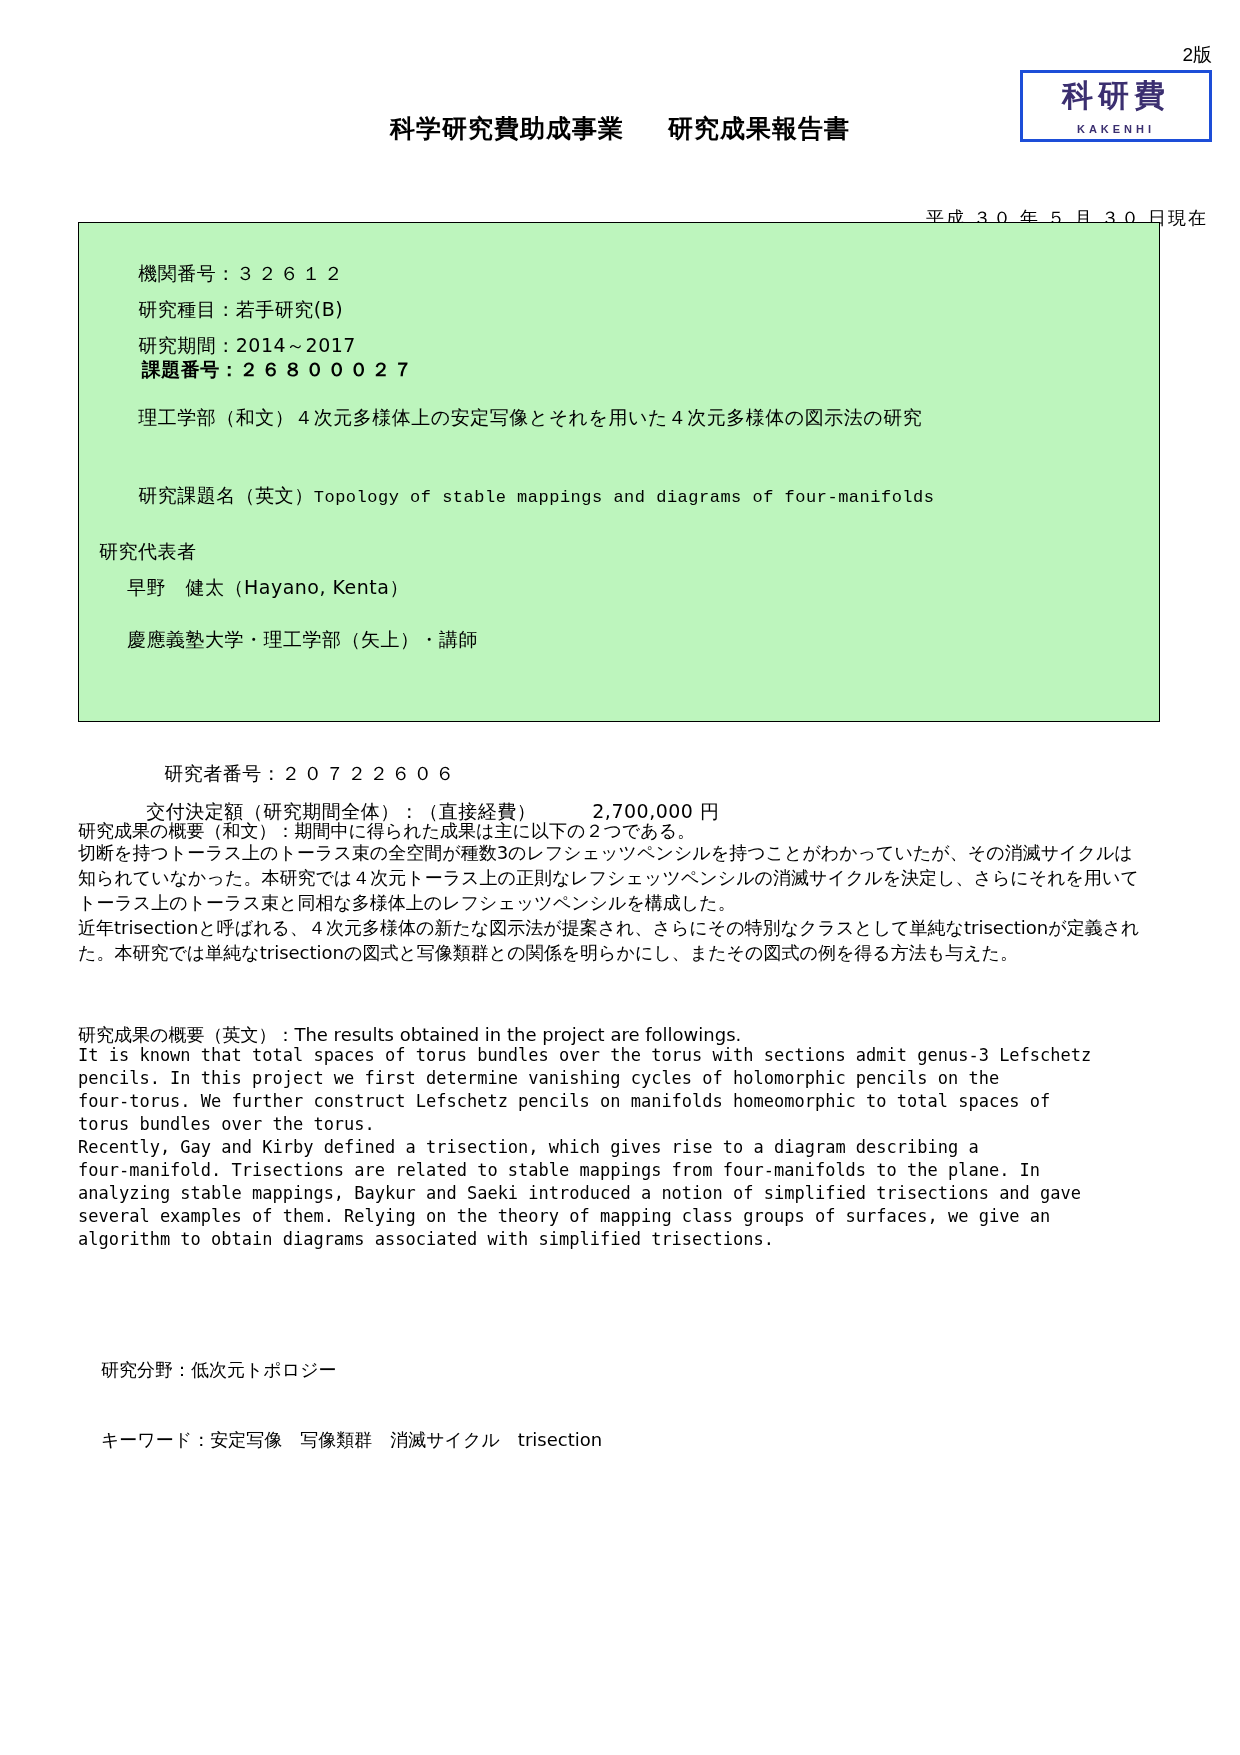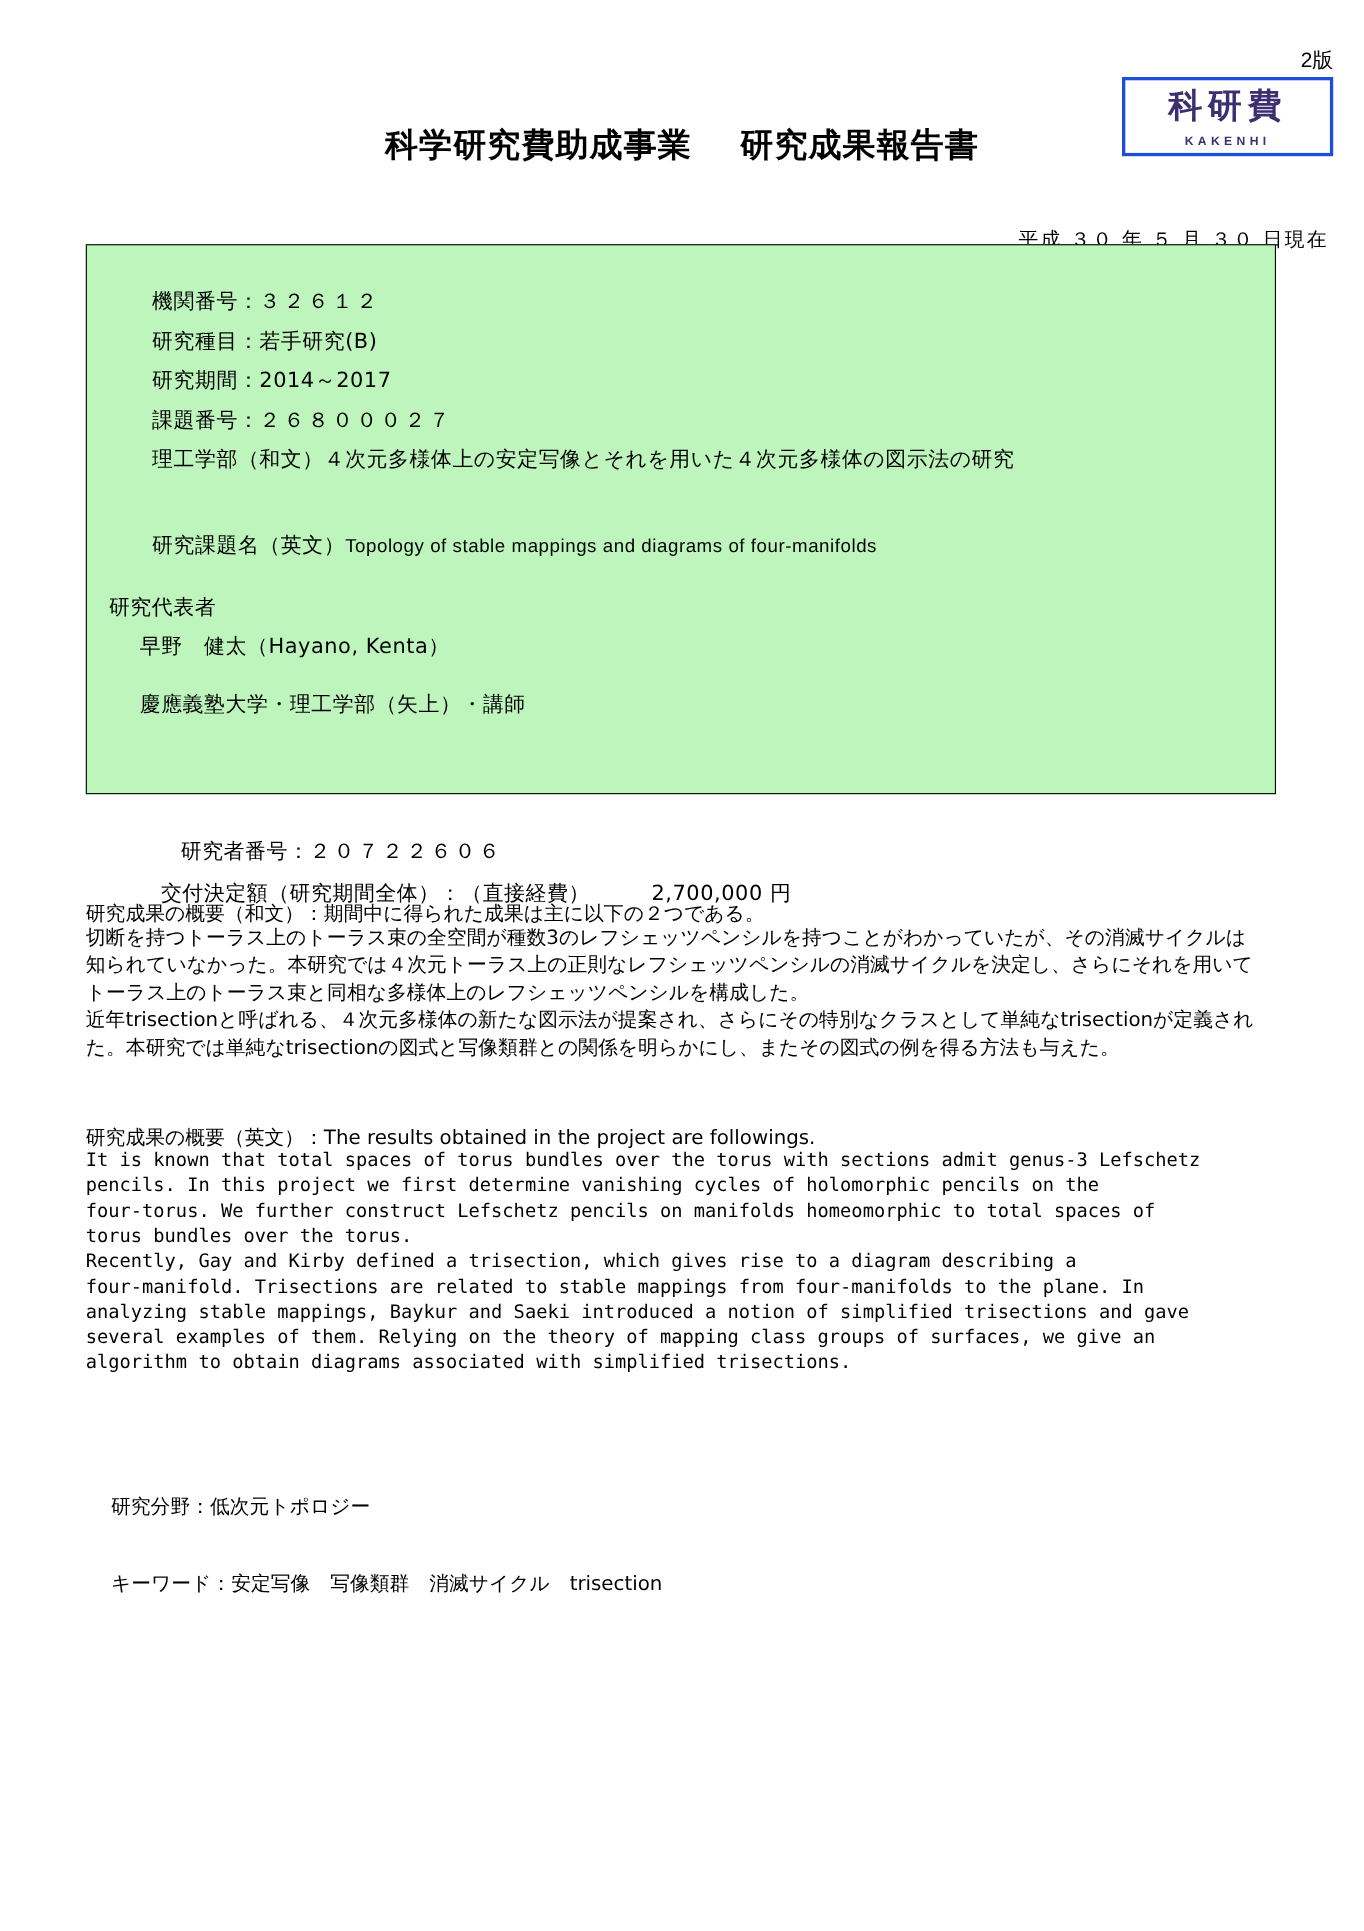--- a/index.html
+++ b/index.html
@@ -37,21 +37,21 @@
     top: 62px;
     font-size: 21px;
     letter-spacing: 2.5px;
   }
   .doc-title {
     position: absolute;
     left: 0;
     top: 100px;
     width: 1240px;
     text-align: center;
-    font-size: 30px;
+    font-size: 25px;
     font-weight: bold;
     letter-spacing: 1px;
   }
   .doc-title .gap { display: inline-block; width: 44px; }
 
   .kakenhi-logo {
     position: absolute;
     right: 28px;
     top: 58px;
     width: 192px;
@@ -157,30 +157,30 @@
     </div>
 
     <div class="gb-line label-ja" style="left:20px; top:52px;">
       <span>研究種目：</span><span>若手研究(B)</span>
     </div>
 
     <div class="gb-line label-ja" style="left:20px; top:88px;">
       <span>研究期間：</span><span>2014～2017</span>
     </div>
 
-    <div class="gb-line label-ja" style="left:20px; top:124px;">
+    <div class="gb-line label-ja" style="left:20px; top:112px;font-weight:bold;">
       <span>課題番号：</span><span class="mono-sp">２６８０００２７</span>
     </div>
 
     <div class="gb-line label-ja" style="left:20px; top:160px;">
       <span>理工学部（和文）</span><span>４次元多様体上の安定写像とそれを用いた４次元多様体の図示法の研究</span>
     </div>
 
     <div class="gb-line label-ja" style="left:20px; top:238px;">
-      <span>研究課題名（英文）</span><span style="font-family:Liberation Sans, sans-serif; font-size:17px;">Topology of stable mappings and diagrams of four-manifolds</span>
+      <span>研究課題名（英文）</span><span style="font-family:Liberation Mono, monospace; font-size:17px;">Topology of stable mappings and diagrams of four-manifolds</span>
     </div>
 
     <div class="gb-line label-ja" style="left:20px; top:316px;">研究代表者</div>
 
     <div class="gb-line label-ja" style="left:48px; top:352px;">早野　健太（Hayano, Kenta）</div>
 
     <div class="gb-line label-ja" style="left:48px; top:404px;">慶應義塾大学・理工学部（矢上）・講師</div>
 
     <div class="gb-line label-ja" style="left:46px; top:516px;">
       <span>研究者番号：</span><span class="mono-sp">２０７２２６０６</span>

